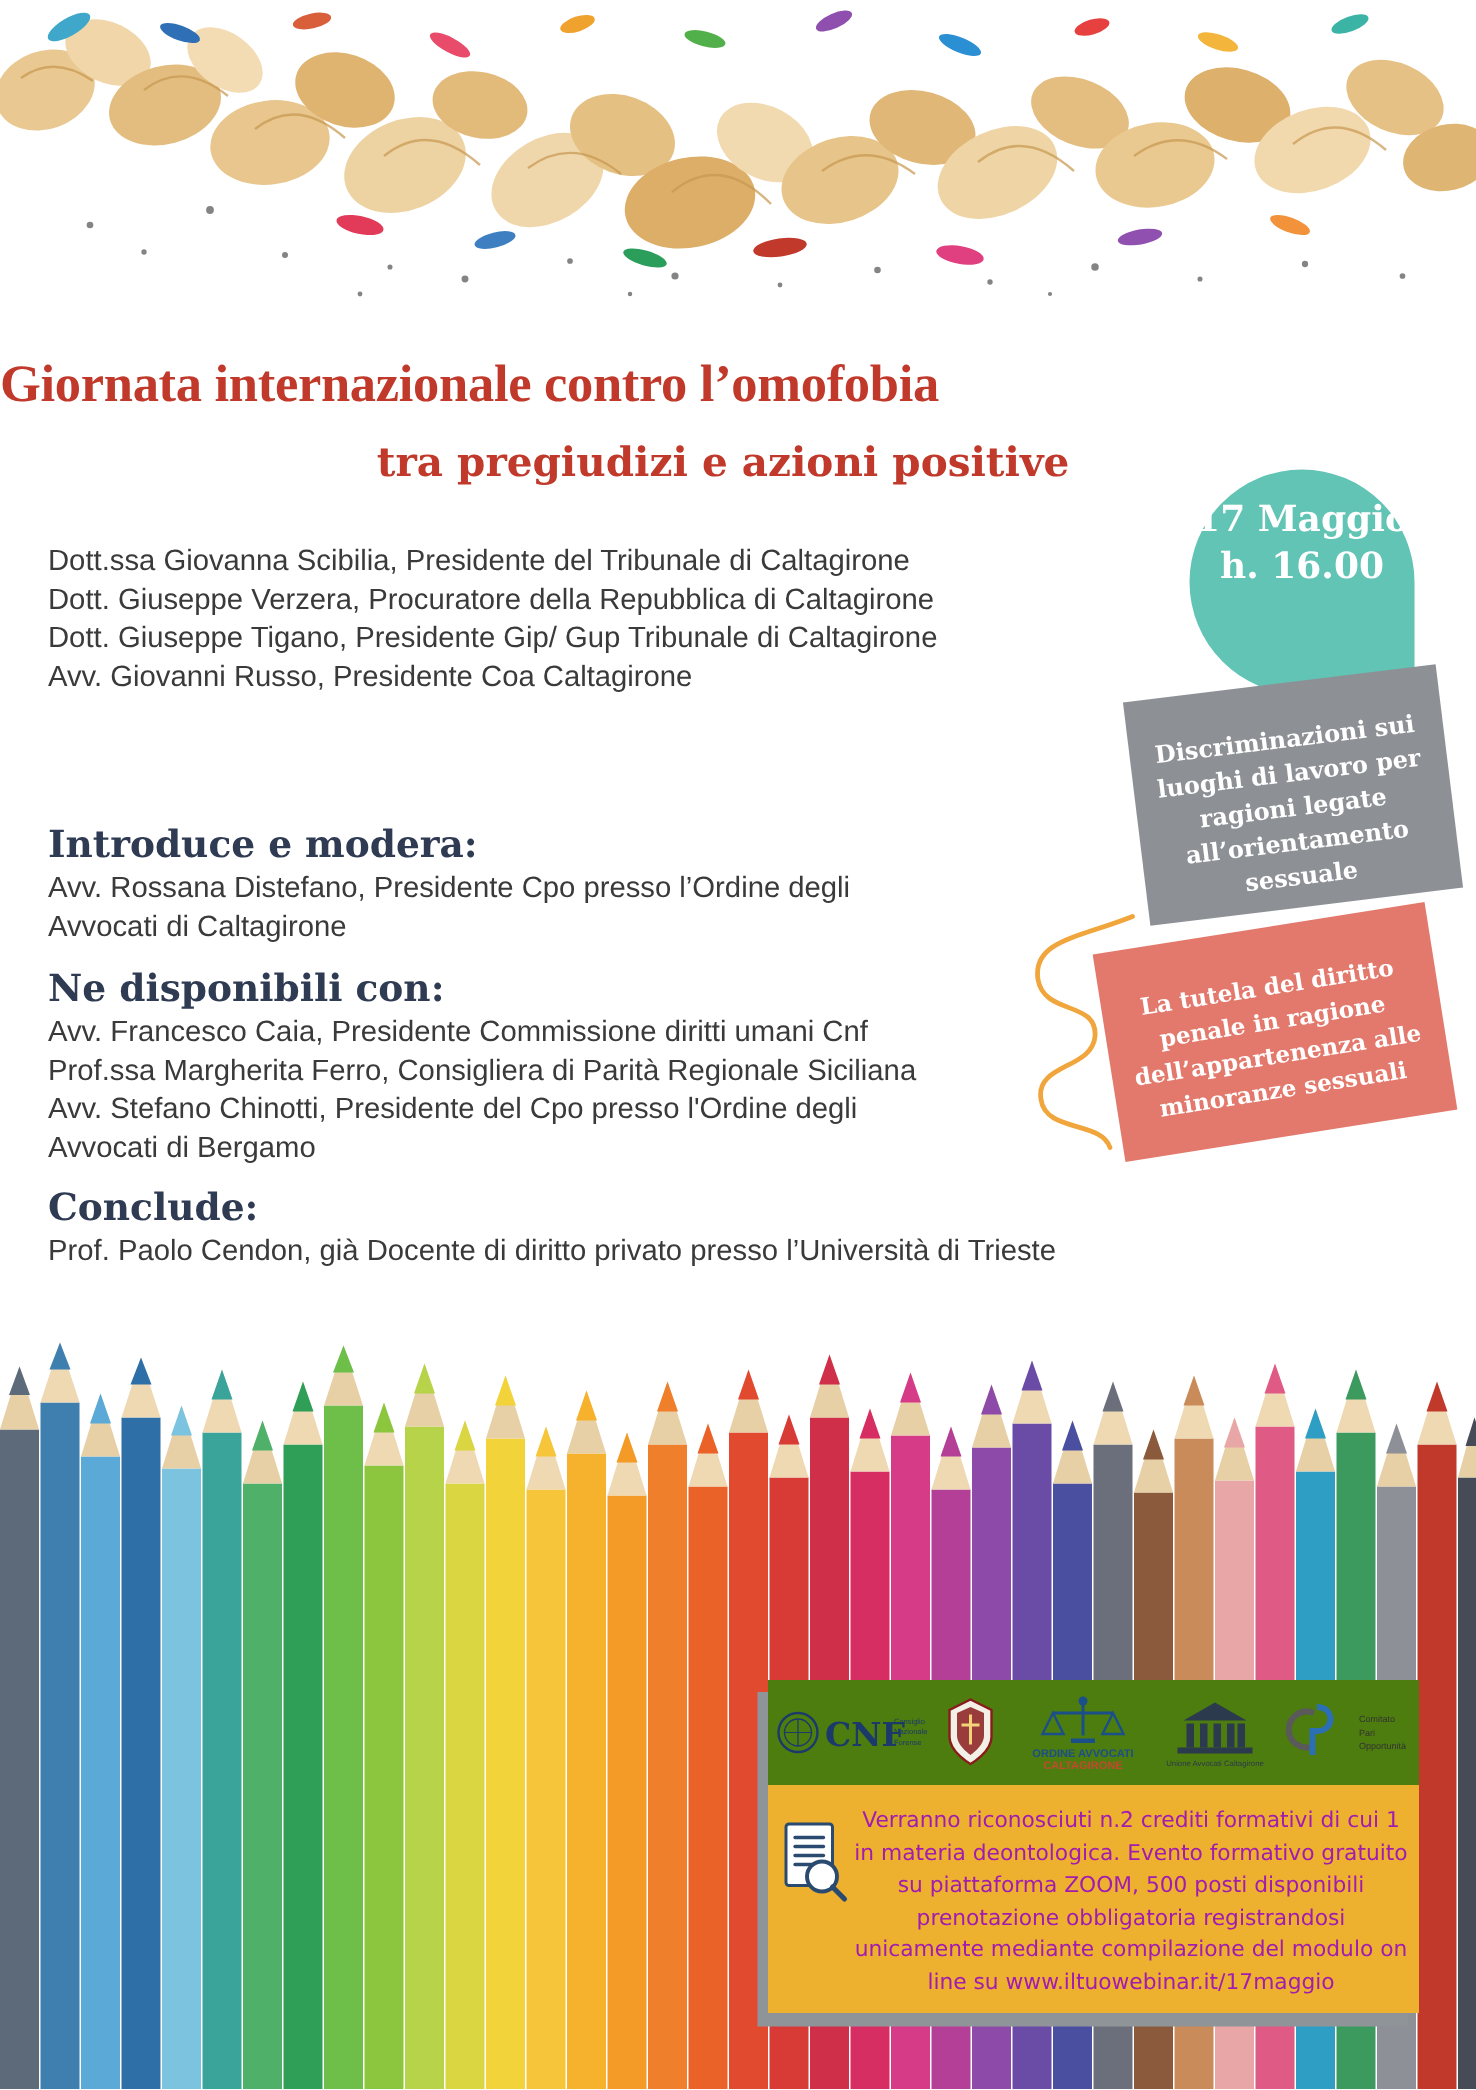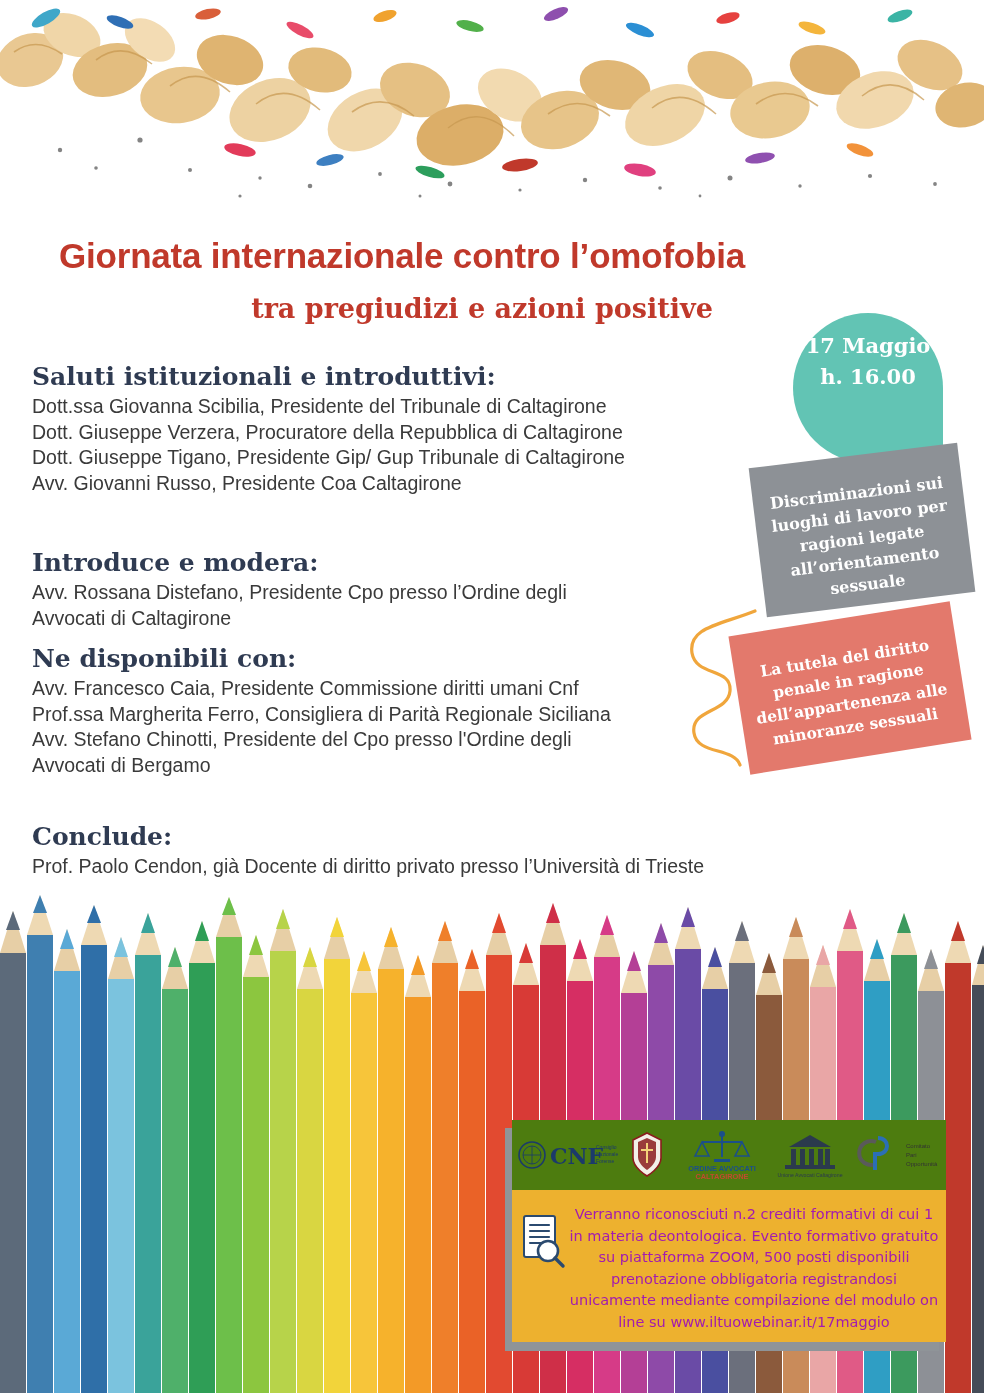--- a/index.html
+++ b/index.html
@@ -13,22 +13,22 @@
 
   
   .shavings-band {
     position: absolute; top: 0; left: 0; width: 984px; height: 205px;
     overflow: hidden;
   }
 
   
   .title-main {
     position: absolute; top: 236px; left: 0; width: 804px;
-    text-align: center;
-    font-family: Liberation Sans, sans-serif;
+    text-align: left;
+    font-family: Liberation Serif, serif;
     font-weight: bold;
     font-size: 35px;
     color: #c0392b;
     letter-spacing: -0.2px;
   }
   .title-sub {
     position: absolute; top: 293px; left: 0; width: 964px;
     text-align: center;
     font-family: "DejaVu Serif", serif;
     font-weight: bold;
@@ -60,21 +60,21 @@
     background: #62c4b4;
     border-radius: 50% 50% 8% 50%;
     transform: rotate(0deg);
   }
   .date-badge-inner {
     position: absolute; left: 793px; top: 330px; width: 150px;
     text-align: center;
     font-family: "DejaVu Serif", serif;
     font-weight: bold;
     color: #ffffff;
-    font-size: 21px;
+    font-size: 24px;
     line-height: 31px;
   }
 
   
   .grey-box {
     position: absolute; left: 757px; top: 455px;
     width: 210px; height: 150px;
     background: #8d9196;
     transform: rotate(-7deg);
   }
@@ -237,42 +237,41 @@
         <circle cx="700" cy="196" r="1.4"></circle>
           <circle cx="240" cy="196" r="1.6"></circle>
       </g>
     </svg>
   </div>
 
   <div class="title-main">Giornata internazionale  contro l’omofobia</div>
   <div class="title-sub">tra pregiudizi e azioni positive</div>
 
   <div class="section" style="top:362px;">
-    <div class="sec-head">Saluti istituzionali e introduttivi:</div>
     <div class="sec-line">Dott.ssa Giovanna Scibilia, Presidente del Tribunale di Caltagirone</div>
     <div class="sec-line">Dott. Giuseppe Verzera, Procuratore della Repubblica di Caltagirone</div>
     <div class="sec-line">Dott. Giuseppe Tigano, Presidente Gip/ Gup Tribunale di Caltagirone</div>
     <div class="sec-line"> Avv. Giovanni Russo, Presidente Coa Caltagirone</div>
   </div>
 
   <div class="section" style="top:548px;">
     <div class="sec-head">Introduce e modera:</div>
     <div class="sec-line">Avv. Rossana Distefano, Presidente Cpo presso l’Ordine degli</div>
     <div class="sec-line">Avvocati di Caltagirone</div>
   </div>
 
   <div class="section" style="top:644px;">
     <div class="sec-head">Ne disponibili con:</div>
     <div class="sec-line">Avv. Francesco Caia, Presidente Commissione diritti umani Cnf</div>
     <div class="sec-line">Prof.ssa Margherita Ferro, Consigliera di Parità Regionale Siciliana</div>
     <div class="sec-line"> Avv. Stefano Chinotti, Presidente del Cpo presso l'Ordine degli</div>
     <div class="sec-line"> Avvocati di Bergamo</div>
   </div>
 
-  <div class="section" style="top:790px;margin-top:32px;">
+  <div class="section" style="top:790px;">
     <div class="sec-head">Conclude:</div>
     <div class="sec-line">Prof. Paolo Cendon, già Docente di diritto privato presso l’Università di Trieste</div>
   </div>
 
   <div class="date-badge"></div>
   <div class="date-badge-inner">
     <div>17 Maggio</div>
     <div>h. 16.00</div>
   </div>
 

